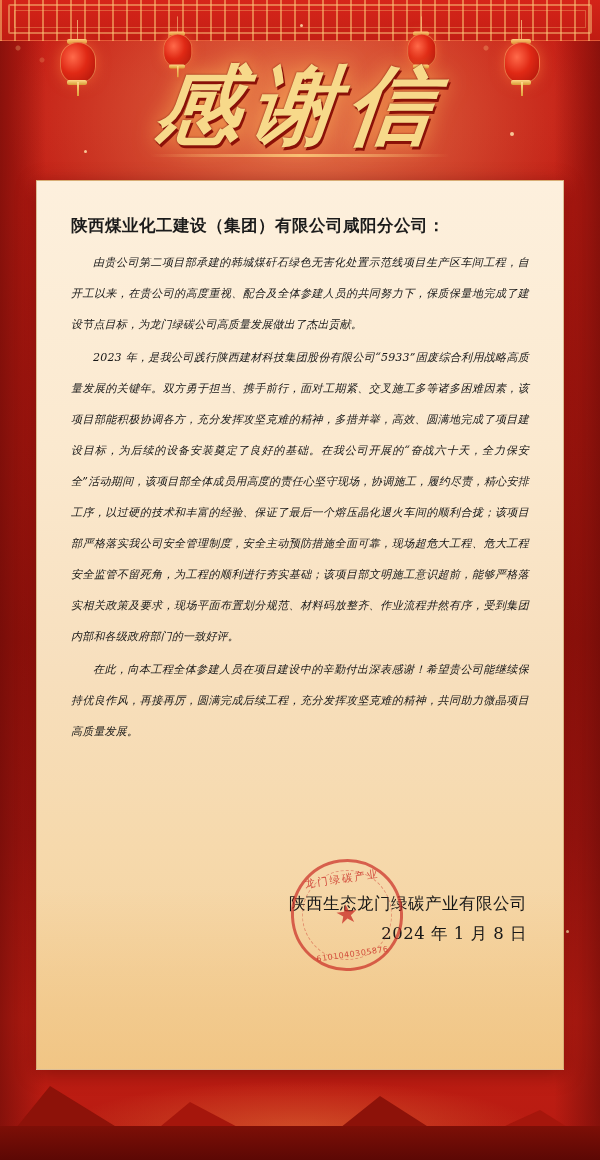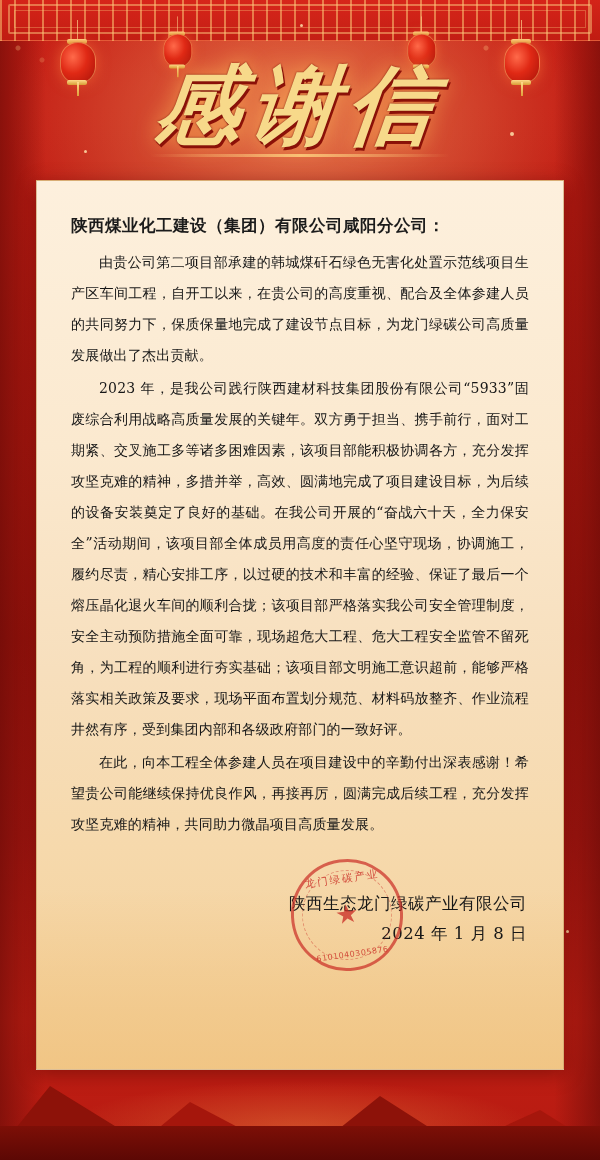--- a/index.html
+++ b/index.html
@@ -169,29 +169,30 @@
   .salutation {
     font-family: "DejaVu Serif", serif;
     font-size: 16.5px;
     font-weight: 700;
     color: #1b1b1b;
     margin: 0 0 10px 0;
     letter-spacing: 0.5px;
   }
   .para {
     font-family: "DejaVu Serif", serif;
-    font-size: 14px;
+    font-size: 11px;
     line-height: 31px;
     color: #171717;
     margin: 0 0 2px 0;
     text-indent: 2em;
     text-align: justify;
     letter-spacing: 0.2px;
     position: relative;
     z-index: 3;
+    font-style: italic;
   }
   .signature {
     position: absolute;
     right: 36px;
     bottom: 120px;
     text-align: right;
     z-index: 4;
   }
   .sign-company, .sign-date {
     font-family: "DejaVu Serif", serif;

